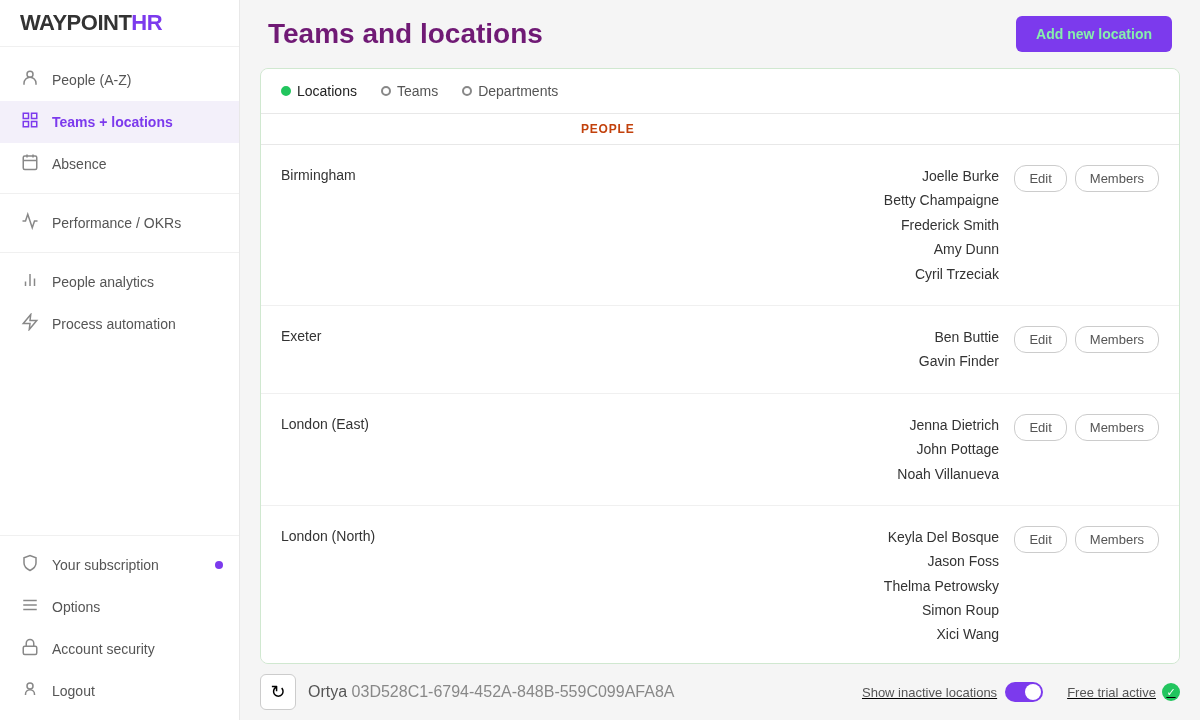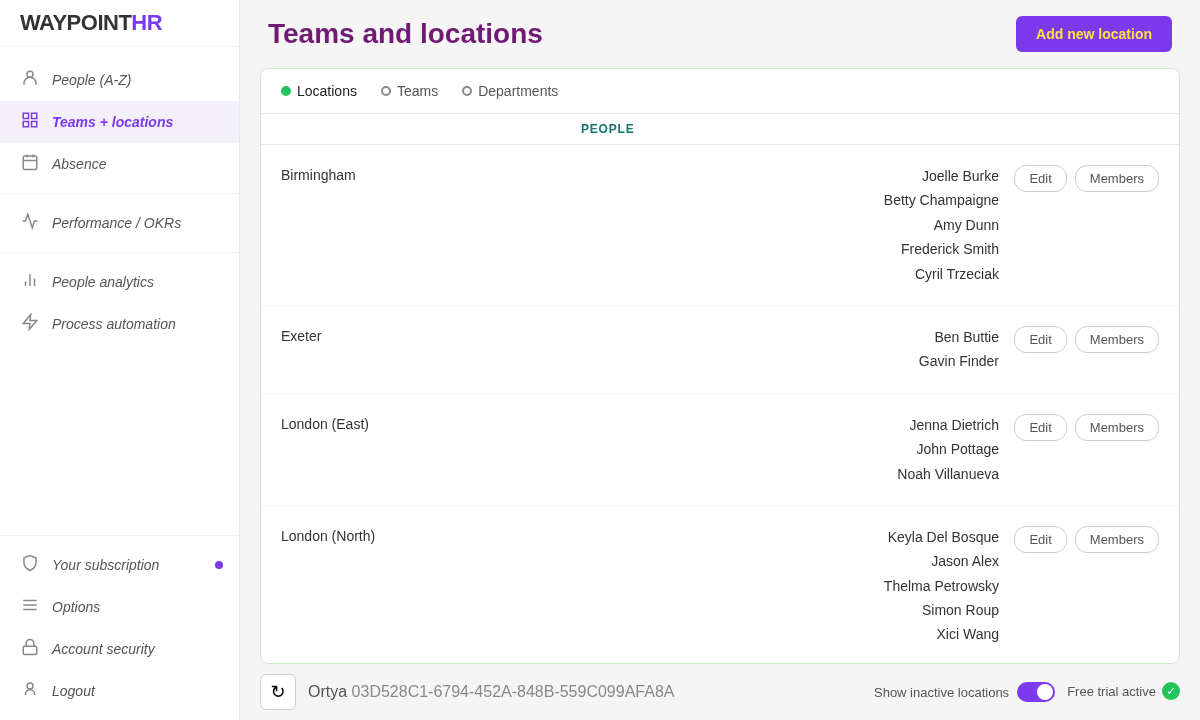--- a/index.html
+++ b/index.html
@@ -38,21 +38,20 @@
       display: flex;
       align-items: center;
       gap: 12px;
       padding: 10px 20px;
       cursor: pointer;
       color: #555;
       font-size: 14px;
       text-decoration: none;
       transition: background 0.15s;
       position: relative;
-      font-style: italic;
     }
     .nav-item.active {
       background: #f3f0fa;
       color: #7c3aed;
       font-weight: 600;
     }
     .nav-item .nav-icon {
       width: 20px;
       text-align: center;
       font-size: 16px;
@@ -94,21 +93,21 @@
       padding: 16px 28px;
       background: #f5f5f5;
     }
     .main-title {
       font-size: 28px;
       font-weight: 700;
       color: #701a75;
     }
     .btn-add {
       background: #7c3aed;
-      color: #fde047;
+      color: #86efac;
       border: none;
       border-radius: 6px;
       padding: 10px 20px;
       font-size: 14px;
       font-weight: 600;
       cursor: pointer;
     }
 
     
     .table-container {
@@ -145,21 +144,21 @@
     .tab-dot.green { background: #22c55e; border-color: #22c55e; }
     .tab-dot.outline { background: transparent; border-color: #888; }
 
     .col-header-row {
       display: flex;
       padding: 8px 20px;
       border-bottom: 1px solid #e8e8e8;
       background: #fff;
     }
     .col-location { flex: 0 0 300px; }
-    .col-people { flex: 1; font-size: 12px; font-weight: 700; color: #0f766e; letter-spacing: 0.8px; text-transform: uppercase; }
+    .col-people { flex: 1; font-size: 12px; font-weight: 700; color: #c2410c; letter-spacing: 0.8px; text-transform: uppercase; }
     .col-actions { flex: 0 0 160px; }
 
     .location-row {
       display: flex;
       align-items: flex-start;
       padding: 20px 20px;
       border-bottom: 1px solid #f0f0f0;
     }
     .location-row:last-child { border-bottom: none; }
     .location-name {
@@ -222,22 +221,23 @@
       cursor: pointer;
       font-size: 16px;
     }
     .session-info {
       font-size: 16px;
       color: #888;
     }
     .session-name { color: #555; font-weight: 500; }
     .footer-right {
       display: flex;
-      align-items: flex-start;
-      gap: 12px;
+      align-items: center;
+      gap: 24px;
+      text-decoration: underline;
     }
     .inactive-toggle {
       display: flex;
       align-items: center;
       gap: 8px;
       font-size: 13px;
       color: #555;
     }
     .toggle-switch {
       width: 38px;
@@ -411,22 +411,22 @@
       <div class="col-location"></div>
       <div class="col-people">PEOPLE</div>
       <div class="col-actions"></div>
     </div>
 
     <div class="location-row">
       <div class="location-name">Birmingham</div>
       <div class="people-list">
         <span class="person-name">Joelle Burke</span>
         <span class="person-name">Betty Champaigne</span>
+        <span class="person-name">Frederick Smith</span>
         <span class="person-name">Amy Dunn</span>
-        <span class="person-name">Frederick Smith</span>
         <span class="person-name">Cyril Trzeciak</span>
       </div>
       <div class="row-actions">
         <button class="btn-edit">Edit</button>
         <button class="btn-members">Members</button>
       </div>
     </div>
 
     <div class="location-row">
       <div class="location-name">Exeter</div>
@@ -450,21 +450,21 @@
       <div class="row-actions">
         <button class="btn-edit">Edit</button>
         <button class="btn-members">Members</button>
       </div>
     </div>
 
     <div class="location-row">
       <div class="location-name">London (North)</div>
       <div class="people-list">
         <span class="person-name">Keyla Del Bosque</span>
-        <span class="person-name">Jason Alex</span>
+        <span class="person-name">Jason Foss</span>
         <span class="person-name">Thelma Petrowsky</span>
         <span class="person-name">Simon Roup</span>
         <span class="person-name">Xici Wang</span>
       </div>
       <div class="row-actions">
         <button class="btn-edit">Edit</button>
         <button class="btn-members">Members</button>
       </div>
     </div>
   </div>

